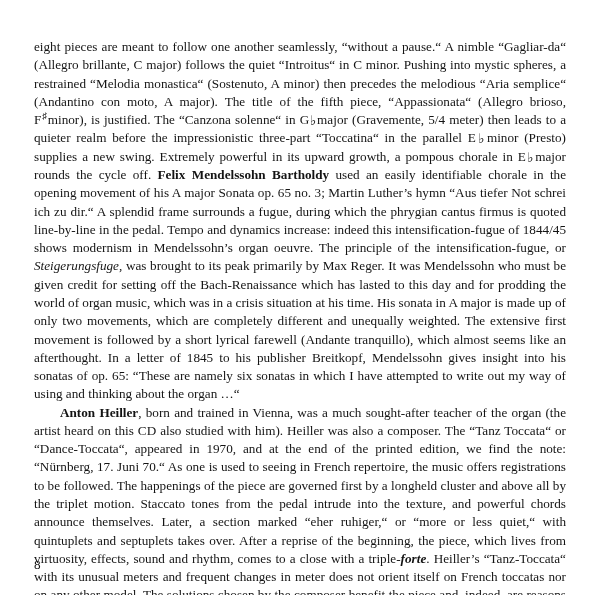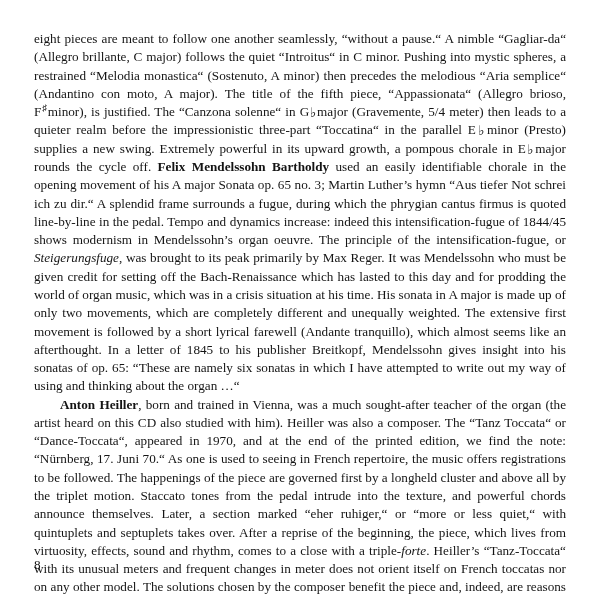--- a/index.html
+++ b/index.html
@@ -12,21 +12,21 @@
     background: #ffffff;
     font-family: "Liberation Serif", serif;
     color: #1a1a1a;
     overflow: hidden;
   }
   .page {
     position: relative;
     width: 600px;
     height: 595px;
     box-sizing: border-box;
-    padding: 30px 34px 0 34px;
+    padding: 38px 34px 0 34px;
   }
   .body-text {
     font-size: 13.2px;
     line-height: 1.385;
     text-align: justify;
     text-justify: inter-word;
     hyphens: none;
     color: #141414;
   }
   .para {
@@ -39,21 +39,21 @@
   .indent {
     text-indent: 26px;
   }
   .bold {
     font-weight: bold;
   }
   .ital {
     font-style: italic;
   }
   .boldital {
-    font-weight: normal;
+    font-weight: bold;
     font-style: italic;
   }
   .sup {
     font-size: 0.72em;
     vertical-align: super;
     line-height: 0;
   }
   .flat {
     font-size: 1em;
     position: relative;

